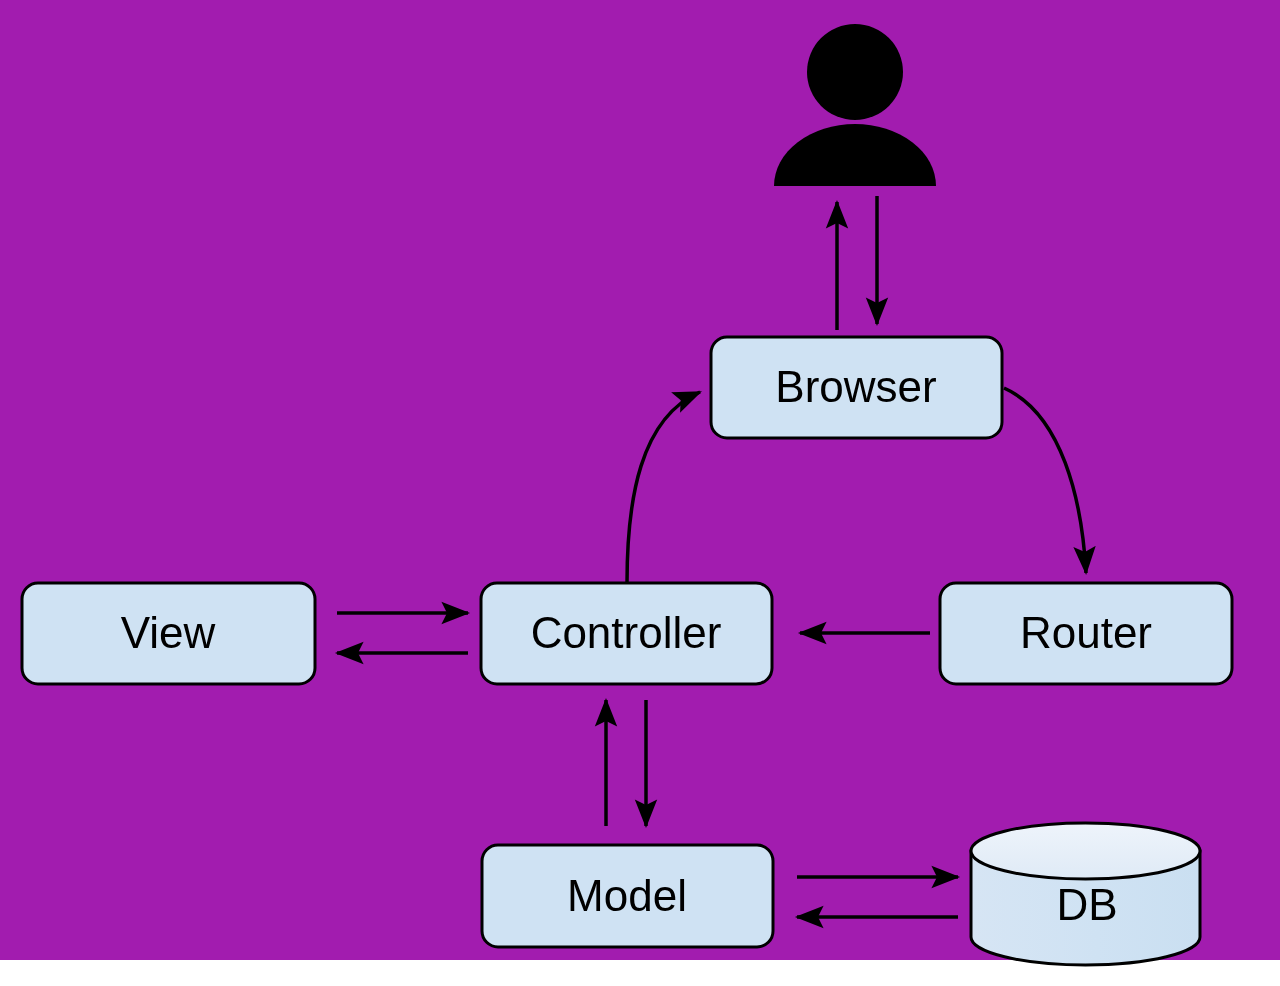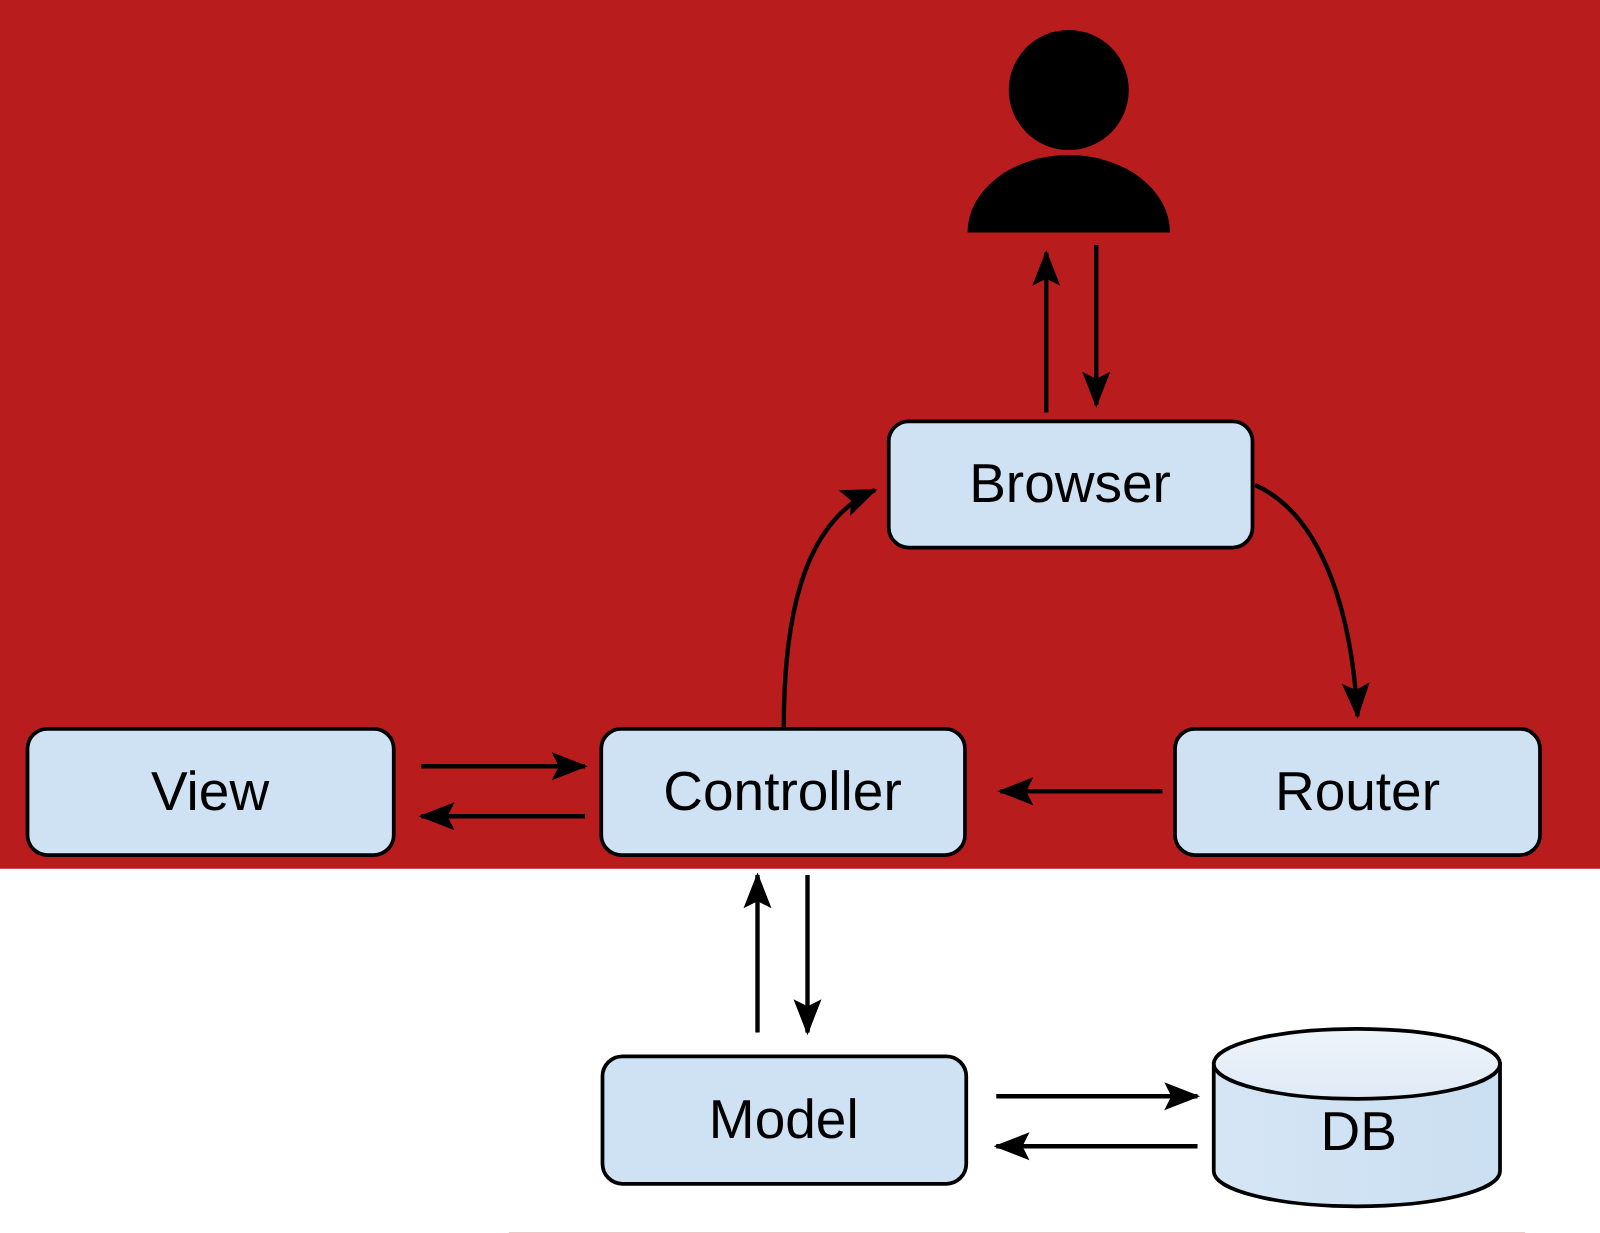--- a/index.html
+++ b/index.html
@@ -10,22 +10,22 @@
   }
   body {
     width: 1280px;
     height: 986px;
     font-family: "Liberation Sans", sans-serif;
     overflow: hidden;
   }
   #diagram-root {
     position: relative;
     width: 1280px;
-    height: 695px;
-    background: #b91c1c;
+    height: 960px;
+    background: #a21caf;
   }
   #diagram-svg {
     position: absolute;
     top: 0;
     left: 0;
     width: 1280px;
     height: 986px;
     display: block;
   }
   .node-label {

